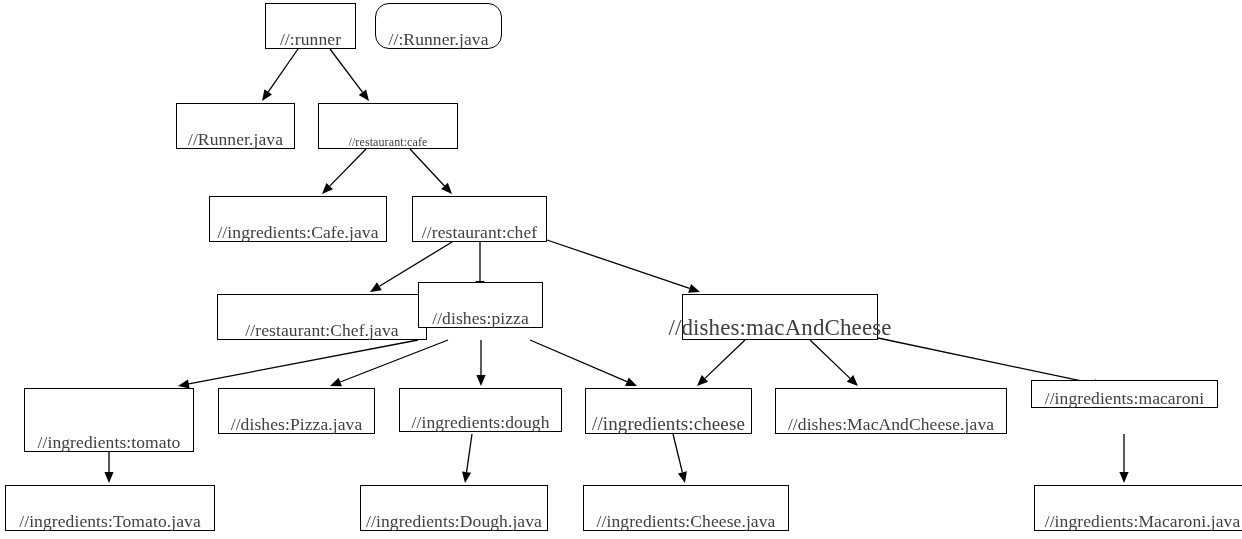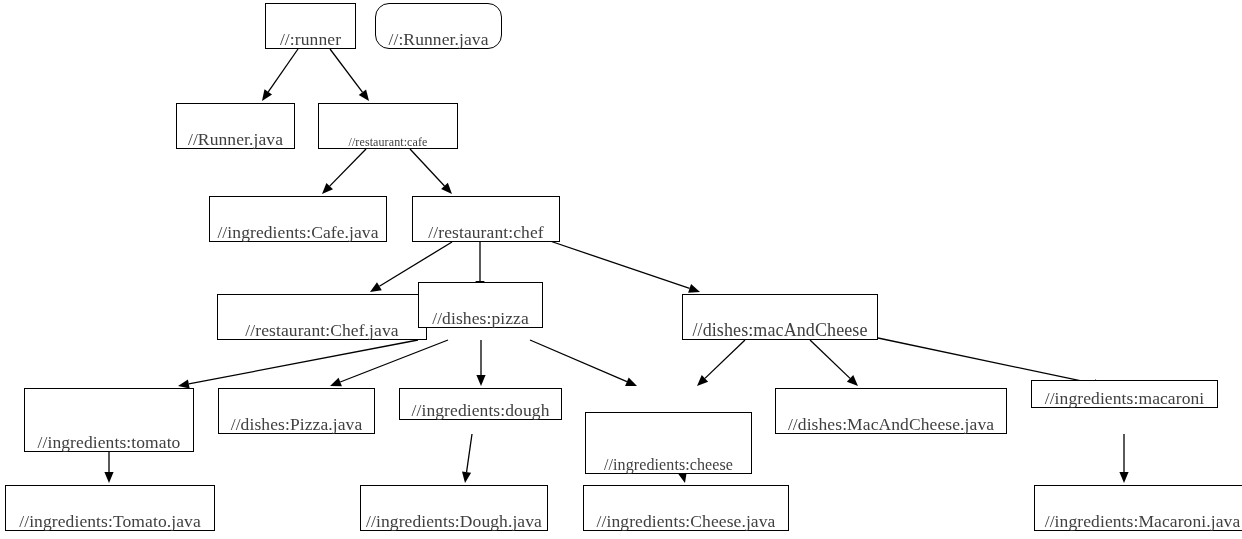--- a/index.html
+++ b/index.html
@@ -129,42 +129,42 @@
       </div>
       <div class="graph-node" style="left: 176px; top: 103px; width: 119px; height: 46px; border-color: rgb(0, 0, 0); background: rgb(255, 255, 255); font-size: 17.5px;">
         <span class="node-label">//Runner.java</span>
       </div>
       <div class="graph-node" style="left: 318px; top: 103px; width: 140px; height: 46px; border-color: rgb(0, 0, 0); background: rgb(255, 255, 255); font-size: 12px;">
         <span class="node-label">//restaurant:cafe</span>
       </div>
       <div class="graph-node" style="left: 209px; top: 196px; width: 178px; height: 46px; border-color: rgb(0, 0, 0); background: rgb(255, 255, 255); font-size: 17.5px;">
         <span class="node-label">//ingredients:Cafe.java</span>
       </div>
-      <div class="graph-node" style="left: 412px; top: 196px; width: 148px; height: 46px; border-color: rgb(0, 0, 0); background: rgb(255, 255, 255); font-size: 17.5px;">
+      <div class="graph-node" style="left: 412px; top: 196px; width: 135px; height: 46px; border-color: rgb(0, 0, 0); background: rgb(255, 255, 255); font-size: 17.5px;">
         <span class="node-label">//restaurant:chef</span>
       </div>
       <div class="graph-node" style="left: 217px; top: 294px; width: 210px; height: 46px; border-color: rgb(0, 0, 0); background: rgb(255, 255, 255); font-size: 17.5px;">
         <span class="node-label">//restaurant:Chef.java</span>
       </div>
       <div class="graph-node" style="left: 418px; top: 282px; width: 125px; height: 46px; border-color: rgb(0, 0, 0); background: rgb(255, 255, 255); font-size: 17.5px;">
         <span class="node-label">//dishes:pizza</span>
       </div>
-      <div class="graph-node" style="left: 682px; top: 294px; width: 196px; height: 46px; border-color: rgb(0, 0, 0); background: rgb(255, 255, 255); font-size: 18px;">
+      <div class="graph-node" style="left: 682px; top: 294px; width: 196px; height: 46px; border-color: rgb(0, 0, 0); background: rgb(255, 255, 255); font-size: 23px;">
         <span class="node-label">//dishes:macAndCheese</span>
       </div>
       <div class="graph-node" style="left: 24px; top: 388px; width: 170px; height: 64px; border-color: rgb(0, 0, 0); background: rgb(255, 255, 255); font-size: 17.5px;">
         <span class="node-label">//ingredients:tomato</span>
       </div>
       <div class="graph-node" style="left: 218px; top: 388px; width: 157px; height: 46px; border-color: rgb(0, 0, 0); background: rgb(255, 255, 255); font-size: 17.5px;">
         <span class="node-label">//dishes:Pizza.java</span>
       </div>
-      <div class="graph-node" style="left: 399px; top: 388px; width: 163px; height: 32px; border-color: rgb(0, 0, 0); background: rgb(255, 255, 255); font-size: 17.5px;">
+      <div class="graph-node" style="left: 399px; top: 388px; width: 163px; height: 44px; border-color: rgb(0, 0, 0); background: rgb(255, 255, 255); font-size: 17.5px;">
         <span class="node-label">//ingredients:dough</span>
       </div>
-      <div class="graph-node" style="left: 585px; top: 412px; width: 167px; height: 62px; border-color: rgb(0, 0, 0); background: rgb(255, 255, 255); font-size: 16px;">
+      <div class="graph-node" style="left: 585px; top: 388px; width: 167px; height: 46px; border-color: rgb(0, 0, 0); background: rgb(255, 255, 255); font-size: 19px;">
         <span class="node-label">//ingredients:cheese</span>
       </div>
       <div class="graph-node" style="left: 775px; top: 388px; width: 232px; height: 46px; border-color: rgb(0, 0, 0); background: rgb(255, 255, 255); font-size: 17.5px;">
         <span class="node-label">//dishes:MacAndCheese.java</span>
       </div>
       <div class="graph-node" style="left: 1031px; top: 380px; width: 187px; height: 28px; border-color: rgb(0, 0, 0); background: rgb(255, 255, 255); font-size: 17.5px;">
         <span class="node-label">//ingredients:macaroni</span>
       </div>
       <div class="graph-node" style="left: 5px; top: 485px; width: 210px; height: 46px; border-color: rgb(0, 0, 0); background: rgb(255, 255, 255); font-size: 17.5px;">
         <span class="node-label">//ingredients:Tomato.java</span>

